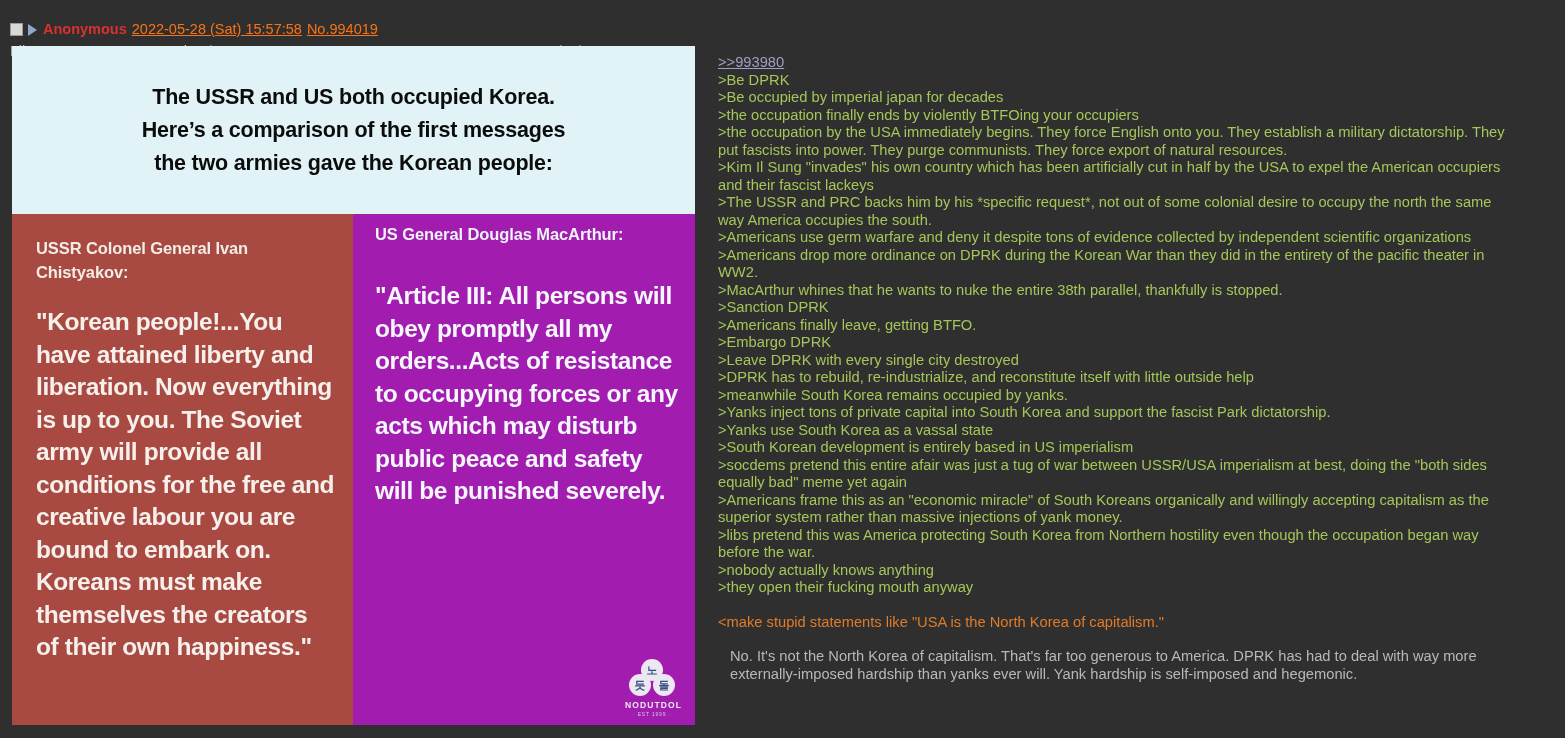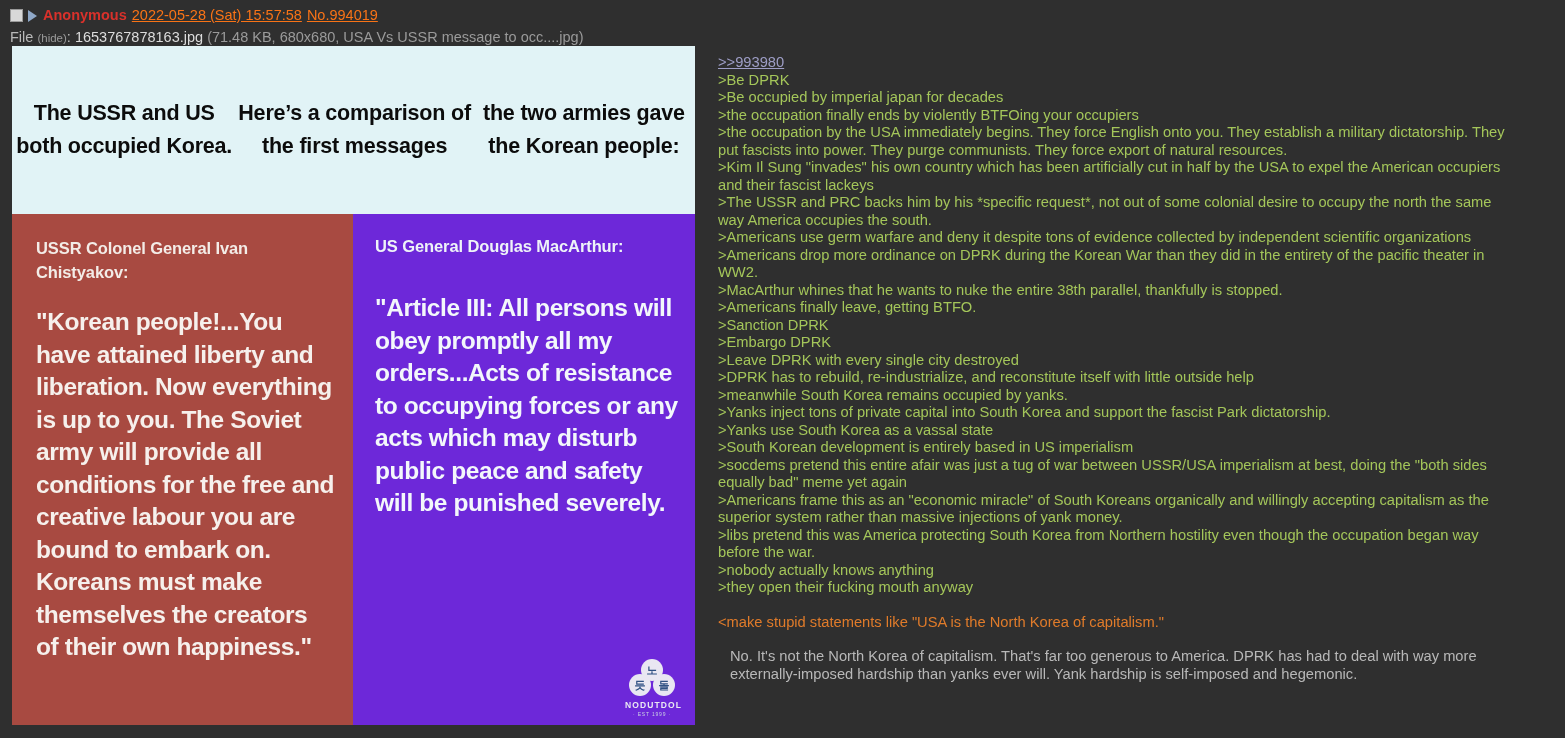--- a/index.html
+++ b/index.html
@@ -13,21 +13,21 @@
   #root {
     position: relative;
     width: 1565px; height: 738px;
     background: #2f2f2f;
   }
 
   
   .post-head {
     position: absolute; left: 0; top: 0;
     width: 1565px;
-    padding: 6px 0 0 10px;
+    padding: 20px 0 0 10px;
     font-size: 14.5px;
     line-height: 19px;
     color: #b8b8b8;
     white-space: nowrap;
   }
   .hl-row { display: flex; align-items: center; gap: 5px; }
   .check-box {
     width: 13px; height: 13px;
     background: #d8d8d8;
     border: 1px solid #9a9a9a;
@@ -60,41 +60,41 @@
     position: absolute;
     left: 12px; top: 46px;
     width: 683px; height: 679px;
     overflow: hidden;
     background: #E3F3F6;
   }
   .panel-top {
     width: 683px; height: 168px;
     background: #E1F3F6;
     display: flex; align-items: center; justify-content: center;
-    flex-direction: row;
+    flex-direction: column;
   }
   .panel-top .line {
     color: #0c0c0c;
     font-size: 21.5px;
     font-weight: 600;
     line-height: 33px;
     letter-spacing: -0.2px;
     text-align: center;
   }
   .panel-row { display: flex; width: 683px; height: 511px; }
   .panel-ussr {
     width: 341px; height: 511px;
     background: #A84A41;
     padding: 22px 18px 0 24px;
     position: relative;
   }
   .panel-us {
     width: 342px; height: 511px;
-    background: #6d28d9;
-    padding: 20px 12px 0 22px;
+    background: #a21caf;
+    padding: 8px 12px 0 22px;
     position: relative;
   }
   .speaker {
     color: #f3ece7;
     font-size: 16.5px;
     font-weight: 600;
     line-height: 24px;
     letter-spacing: -0.1px;
   }
   .quote {
@@ -225,22 +225,22 @@
     <div id="greentext-host">
         <span class="greentext">&gt;Be DPRK</span>
         <span class="greentext">&gt;Be occupied by imperial japan for decades</span>
         <span class="greentext">&gt;the occupation finally ends by violently BTFOing your occupiers</span>
         <span class="greentext">&gt;the occupation by the USA immediately begins. They force English onto you. They establish a military dictatorship. They put fascists into power. They purge communists. They force export of natural resources.</span>
         <span class="greentext">&gt;Kim Il Sung "invades" his own country which has been artificially cut in half by the USA to expel the American occupiers and their fascist lackeys</span>
         <span class="greentext">&gt;The USSR and PRC backs him by his *specific request*, not out of some colonial desire to occupy the north the same way America occupies the south.</span>
         <span class="greentext">&gt;Americans use germ warfare and deny it despite tons of evidence collected by independent scientific organizations</span>
         <span class="greentext">&gt;Americans drop more ordinance on DPRK during the Korean War than they did in the entirety of the pacific theater in WW2.</span>
         <span class="greentext">&gt;MacArthur whines that he wants to nuke the entire 38th parallel, thankfully is stopped.</span>
+        <span class="greentext">&gt;Sanction DPRK</span>
         <span class="greentext">&gt;Americans finally leave, getting BTFO.</span>
-        <span class="greentext">&gt;Sanction DPRK</span>
         <span class="greentext">&gt;Embargo DPRK</span>
         <span class="greentext">&gt;Leave DPRK with every single city destroyed</span>
         <span class="greentext">&gt;DPRK has to rebuild, re-industrialize, and reconstitute itself with little outside help</span>
         <span class="greentext">&gt;meanwhile South Korea remains occupied by yanks.</span>
         <span class="greentext">&gt;Yanks inject tons of private capital into South Korea and support the fascist Park dictatorship.</span>
         <span class="greentext">&gt;Yanks use South Korea as a vassal state</span>
         <span class="greentext">&gt;South Korean development is entirely based in US imperialism</span>
         <span class="greentext">&gt;socdems pretend this entire afair was just a tug of war between USSR/USA imperialism at best, doing the "both sides equally bad" meme yet again</span>
         <span class="greentext">&gt;Americans frame this as an "economic miracle" of South Koreans organically and willingly accepting capitalism as the superior system rather than massive injections of yank money.</span>
         <span class="greentext">&gt;libs pretend this was America protecting South Korea from Northern hostility even though the occupation began way before the war.</span>

